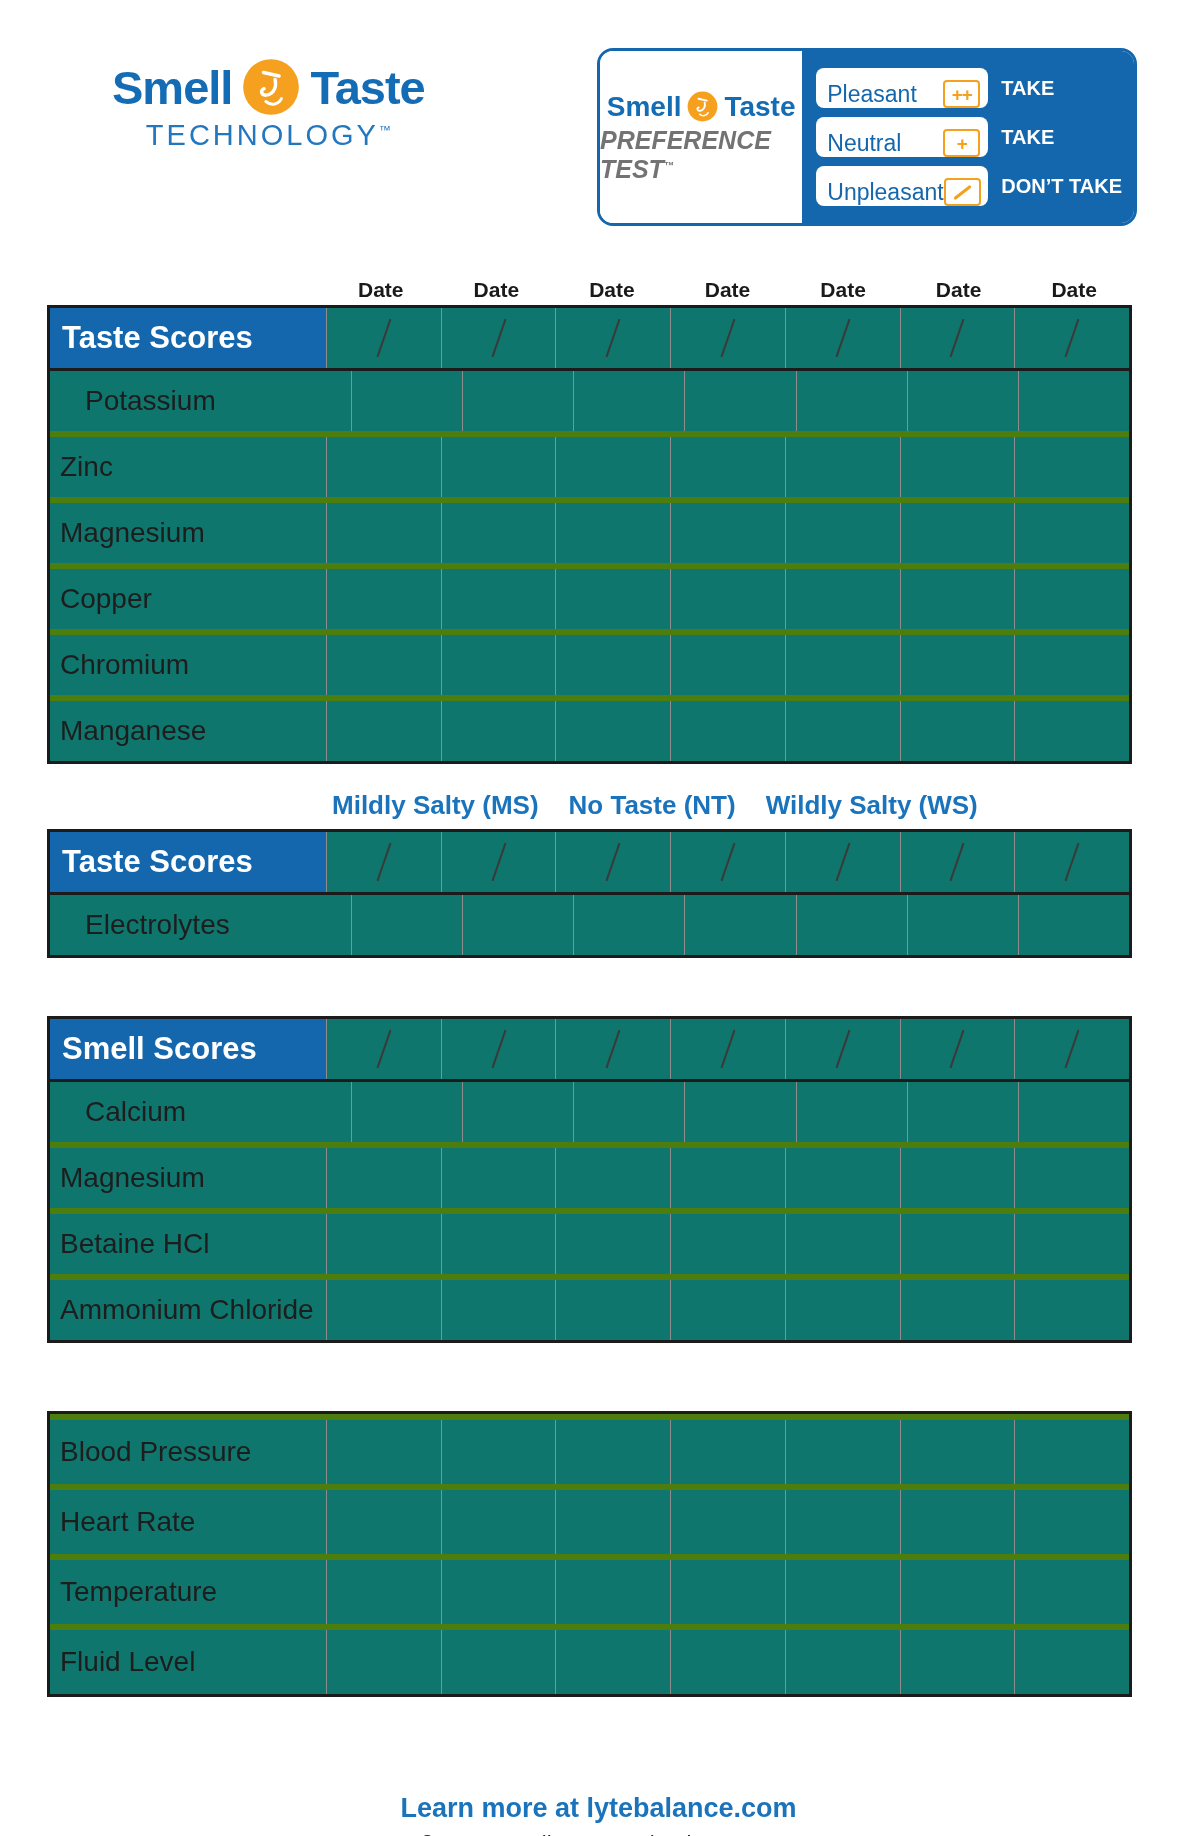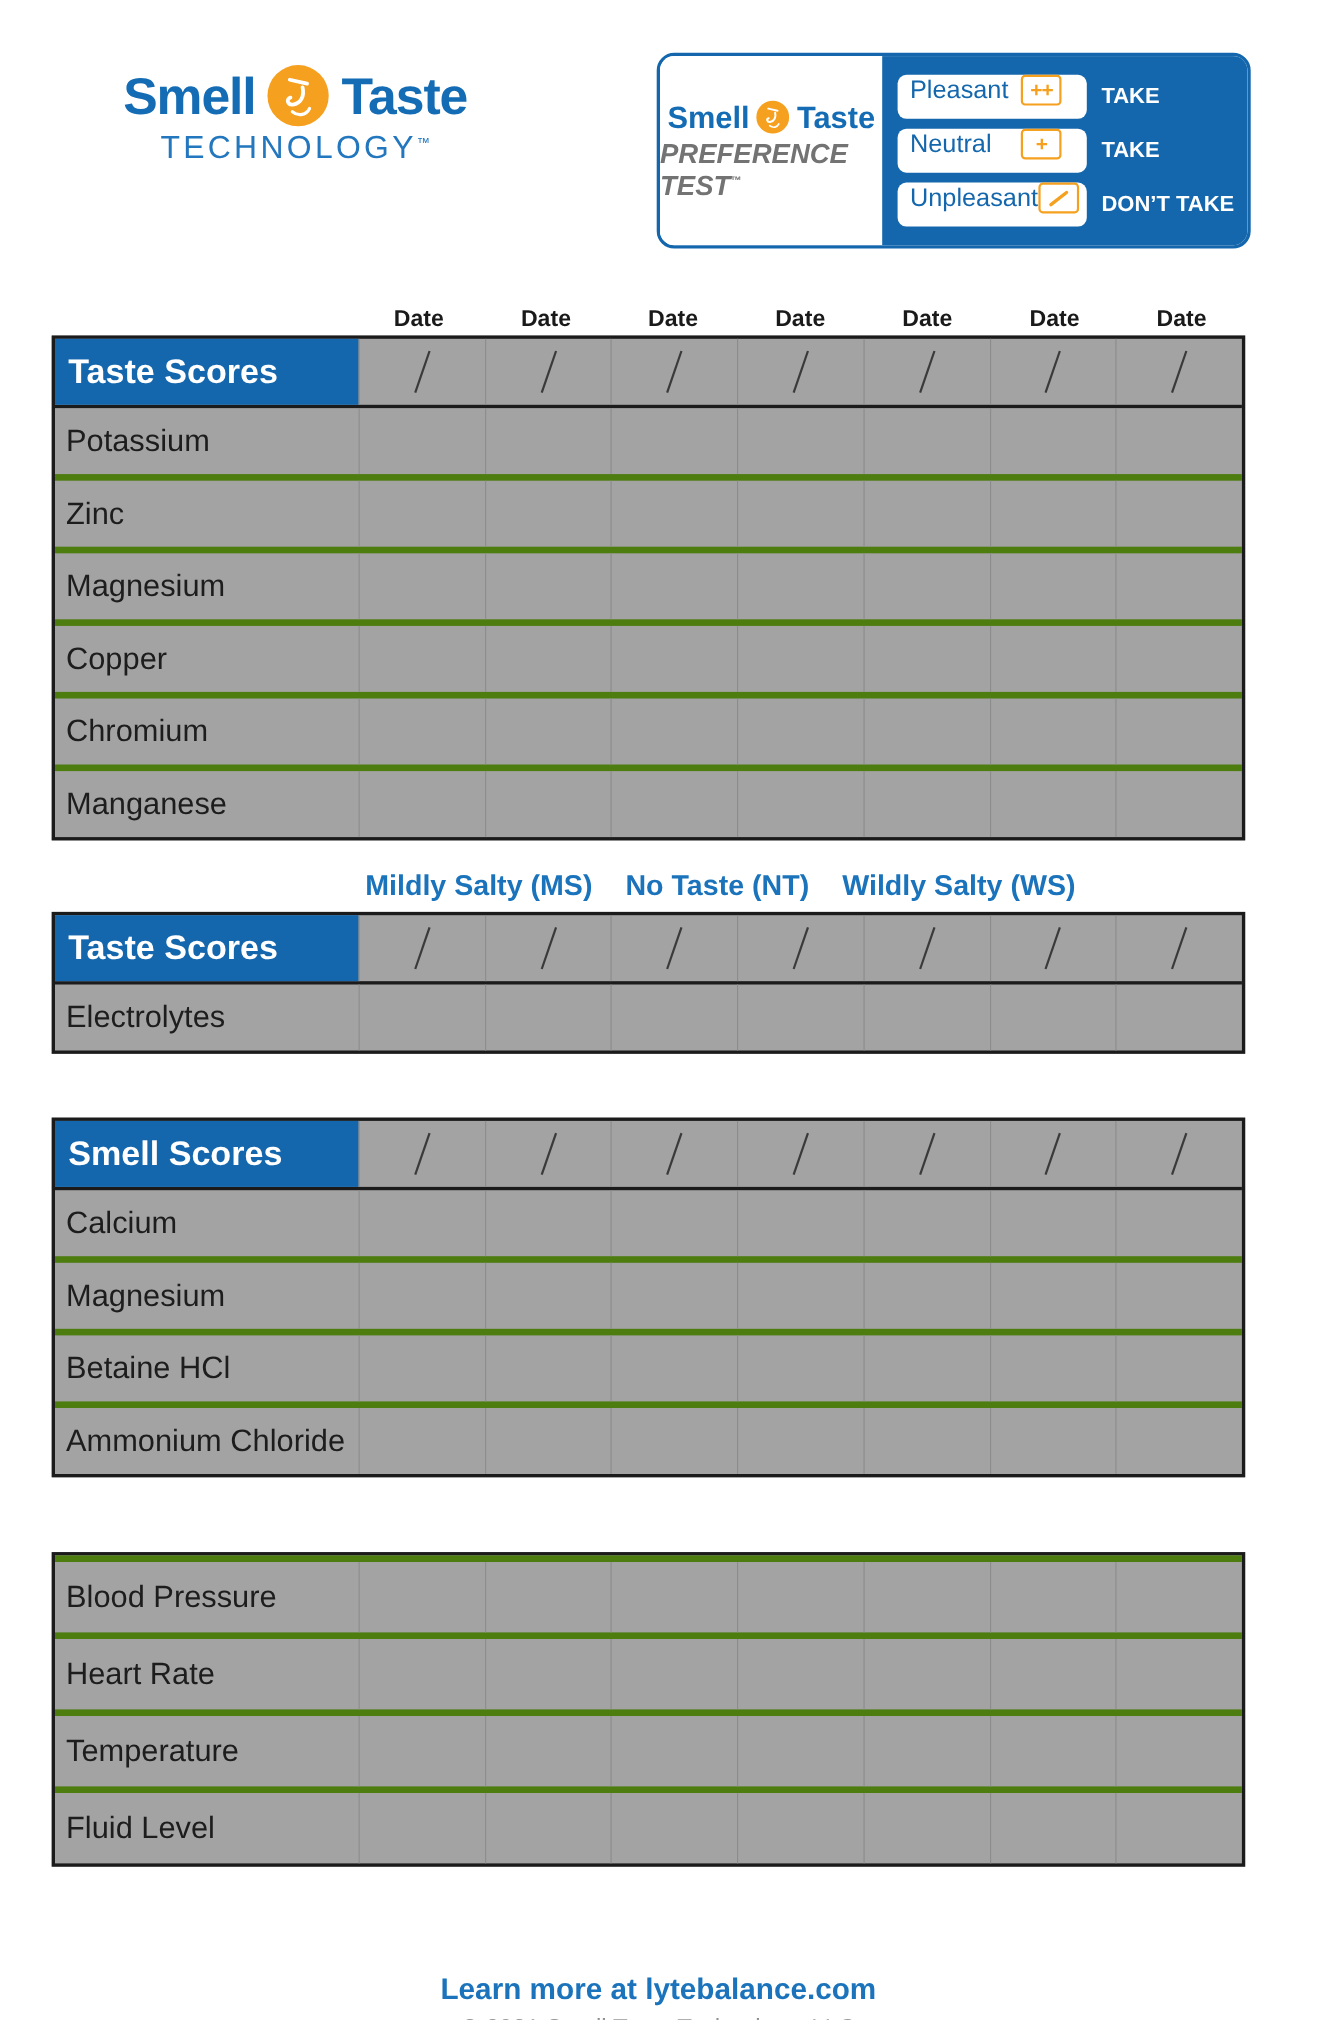--- a/index.html
+++ b/index.html
@@ -22,48 +22,48 @@
 
   .pref-card{width:540px;height:178px;border:3px solid #1467AD;border-radius:16px;
              display:flex;overflow:hidden;box-sizing:border-box;background:#fff;}
   .pref-left{width:47.5%;background:#fff;display:flex;flex-direction:column;justify-content:center;
              align-items:center;gap:3px;}
   .pref-logo{display:flex;align-items:center;gap:6px;color:#146CB4;font-weight:700;font-size:28px;}
   .pref-title{color:#737373;font-weight:800;font-size:25px;font-style:italic;}
   .pref-right{flex:1;background:#1467AD;display:flex;flex-direction:column;justify-content:center;
               gap:9px;padding:0 12px 0 14px;}
   .pref-row{display:flex;align-items:center;gap:13px;}
-  .pill{background:#fff;border-radius:8px;height:40px;width:172px;display:flex;align-items:flex-start;
-        justify-content:space-between;padding:0 23px 0 11px;box-sizing:border-box;flex:none;}
+  .pill{background:#fff;border-radius:8px;height:40px;width:172px;display:flex;align-items:flex-end;
+        justify-content:space-between;padding:0 8px 0 11px;box-sizing:border-box;flex:none;}
   .pill-label{color:#1467AD;font-size:23px;font-weight:500;}
   .sym-box{width:37px;height:28px;border:2px solid #F5A01E;border-radius:4px;display:flex;
            align-items:center;justify-content:center;box-sizing:border-box;background:#fff;flex:none;}
   .sym{color:#F5A01E;font-weight:700;font-size:19px;letter-spacing:-1px;line-height:1;}
   .diag{width:21px;height:3px;background:#F5A01E;transform:rotate(-38deg);border-radius:2px;}
   .action{color:#fff;font-weight:800;font-size:20px;white-space:nowrap;}
 
   
   #tables{margin-left:47px;width:1085px;}
   #tables section:nth-child(1){margin-top:46px;}
   #tables section:nth-child(2){margin-top:26px;}
   #tables section:nth-child(3){margin-top:58px;}
   #tables section:nth-child(4){margin-top:68px;}
 
   .dates-row{display:grid;grid-template-columns:276px repeat(7,1fr);height:30px;align-items:end;
              margin-bottom:3px;font-weight:600;font-size:21px;color:#1a1a1a;text-align:center;}
   .legend{margin:0 0 8px 285px;display:flex;gap:30px;color:#1B74BB;font-weight:700;font-size:26px;}
 
-  .tbl{border:3px solid #1b1b1b;background:#a3a3a3;box-sizing:border-box;}
+  .tbl{border:3px solid #1b1b1b;background:#0f766e;box-sizing:border-box;}
   .trow{display:grid;grid-template-columns:276px repeat(7,1fr);}
   .thead{height:60px;border-bottom:3px solid #1b1b1b;}
   .hlabel{background:#1467AD;color:#fff;font-weight:700;font-size:31px;display:flex;
           align-items:center;padding-left:12px;letter-spacing:0;}
   .cell{border-left:1px solid #8c8c8c;position:relative;}
   .brow{height:60px;border-top:6px solid #4d7c0f;}
-  .thead + .brow{border-top:none;}
+  .thead + .brow{border-top:none;padding-left:25px;}
   .tall .brow{height:64px;}
   .rlabel{display:flex;align-items:center;padding-left:10px;font-size:28px;color:#1d1d1d;}
   .slash{position:absolute;left:50%;top:50%;width:2px;height:40px;background:#3a3a3a;
          transform:translate(-50%,-50%) rotate(19deg);}
 
   
   .footer{text-align:center;margin-top:96px;}
   .learn{color:#1B74BB;font-weight:700;font-size:27px;}
   .copy{margin-top:7px;color:#2b2b2b;font-size:22px;}
 </style>

